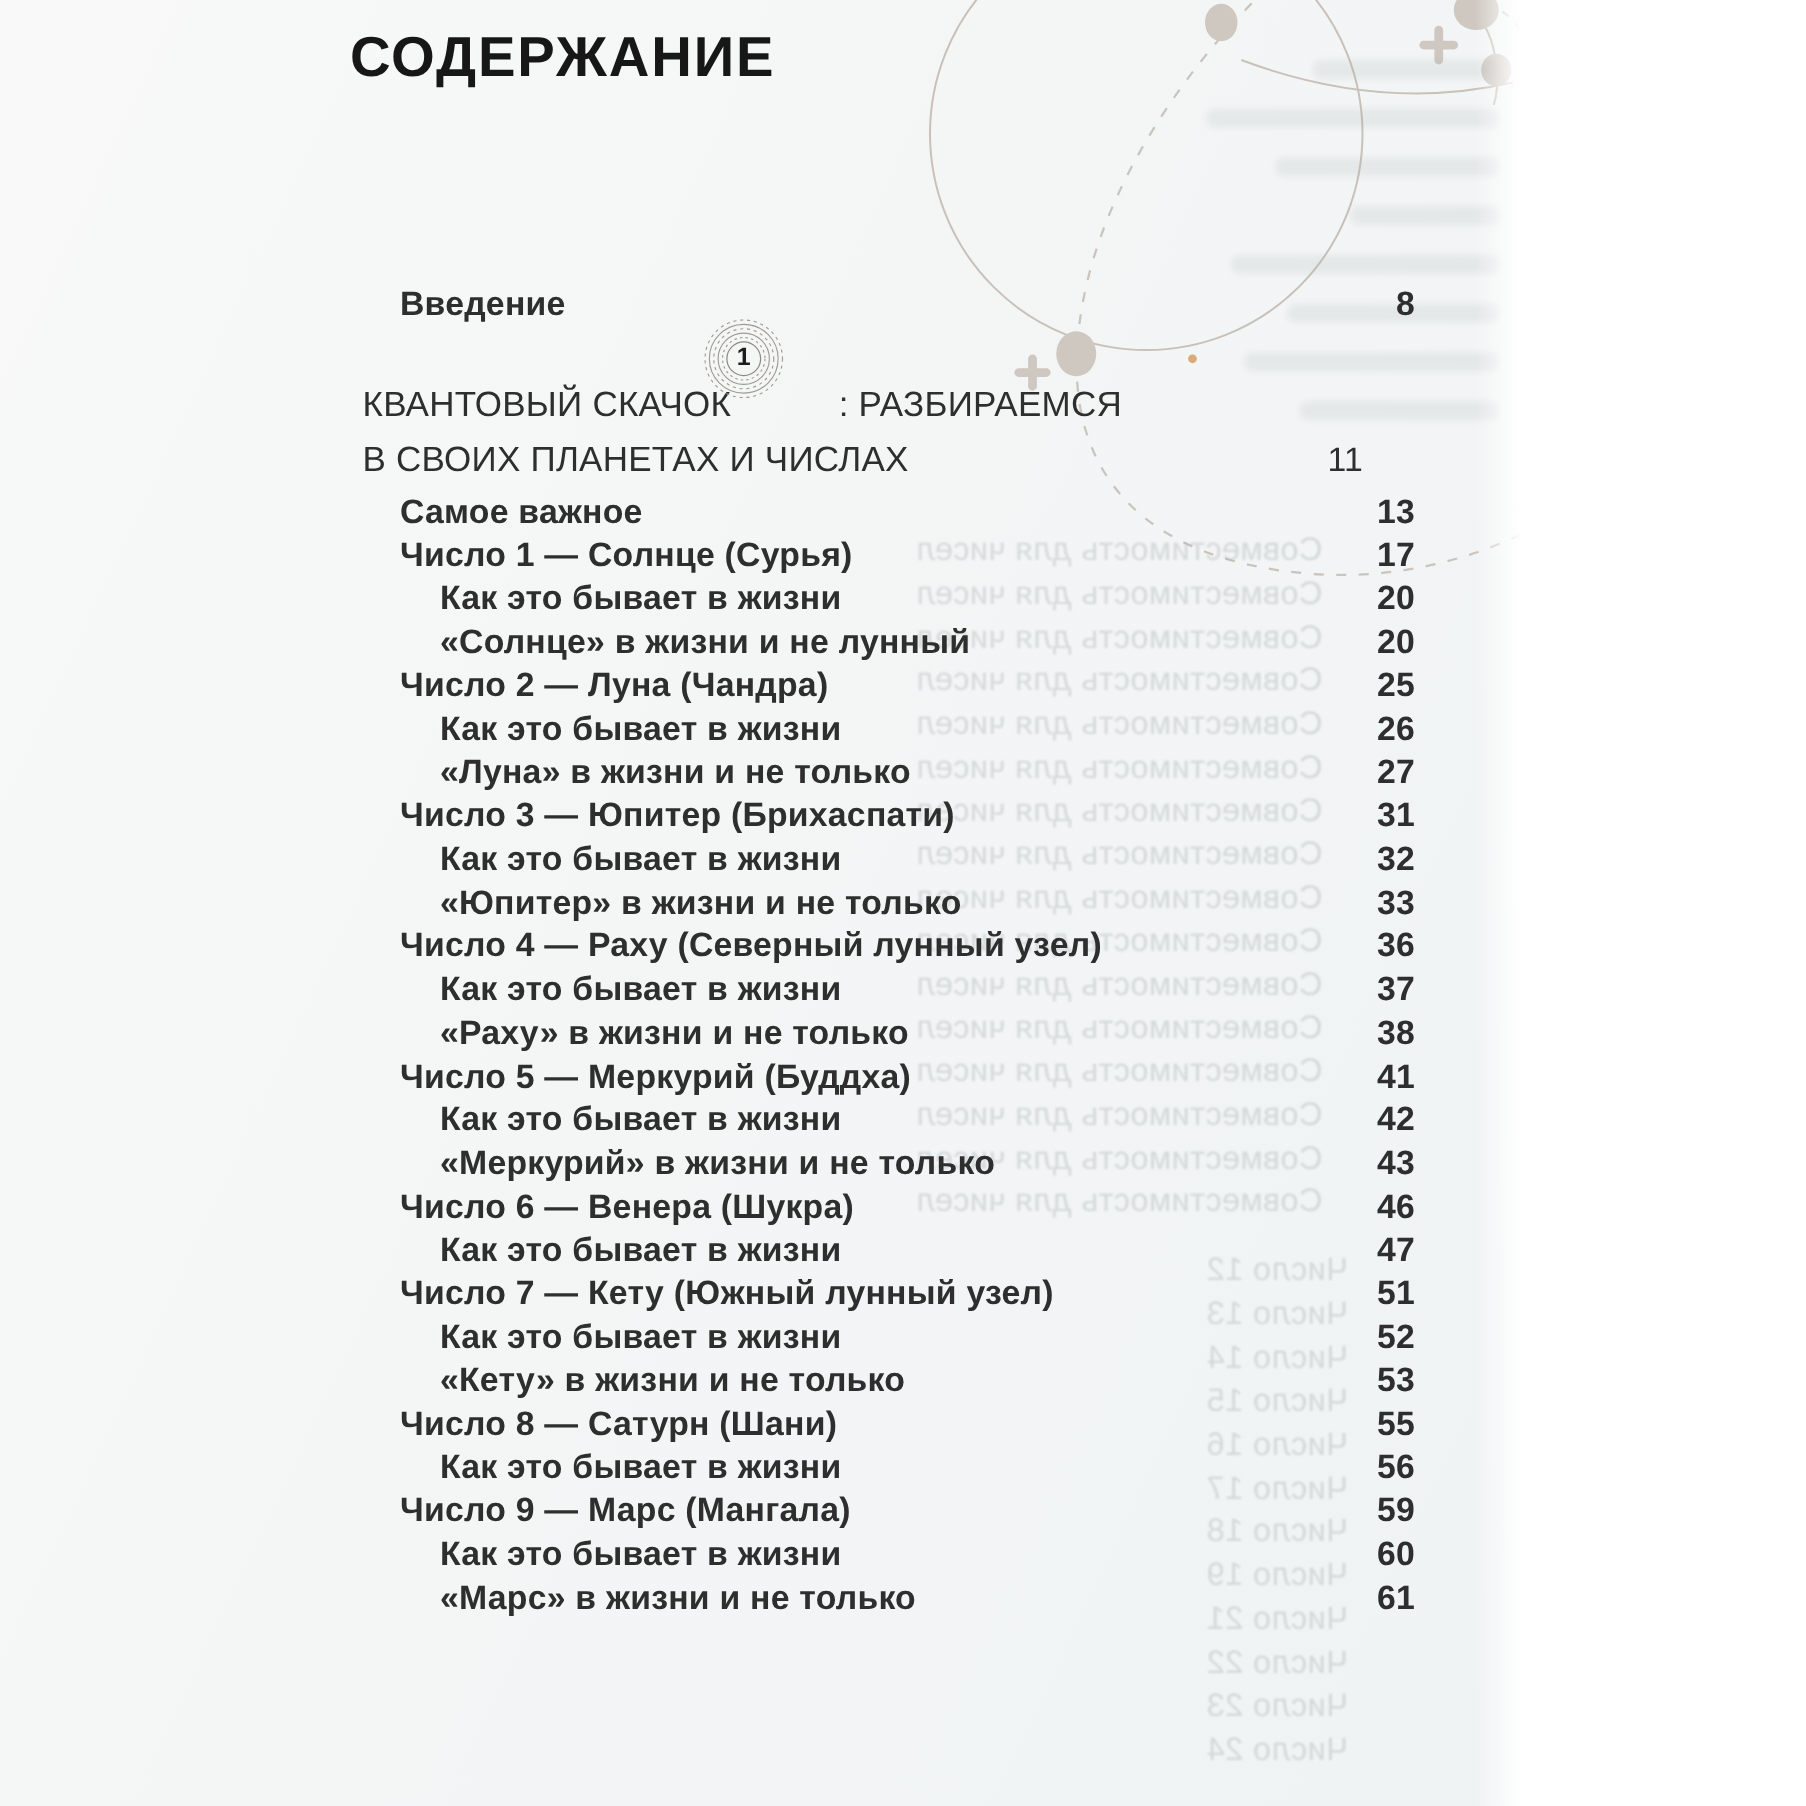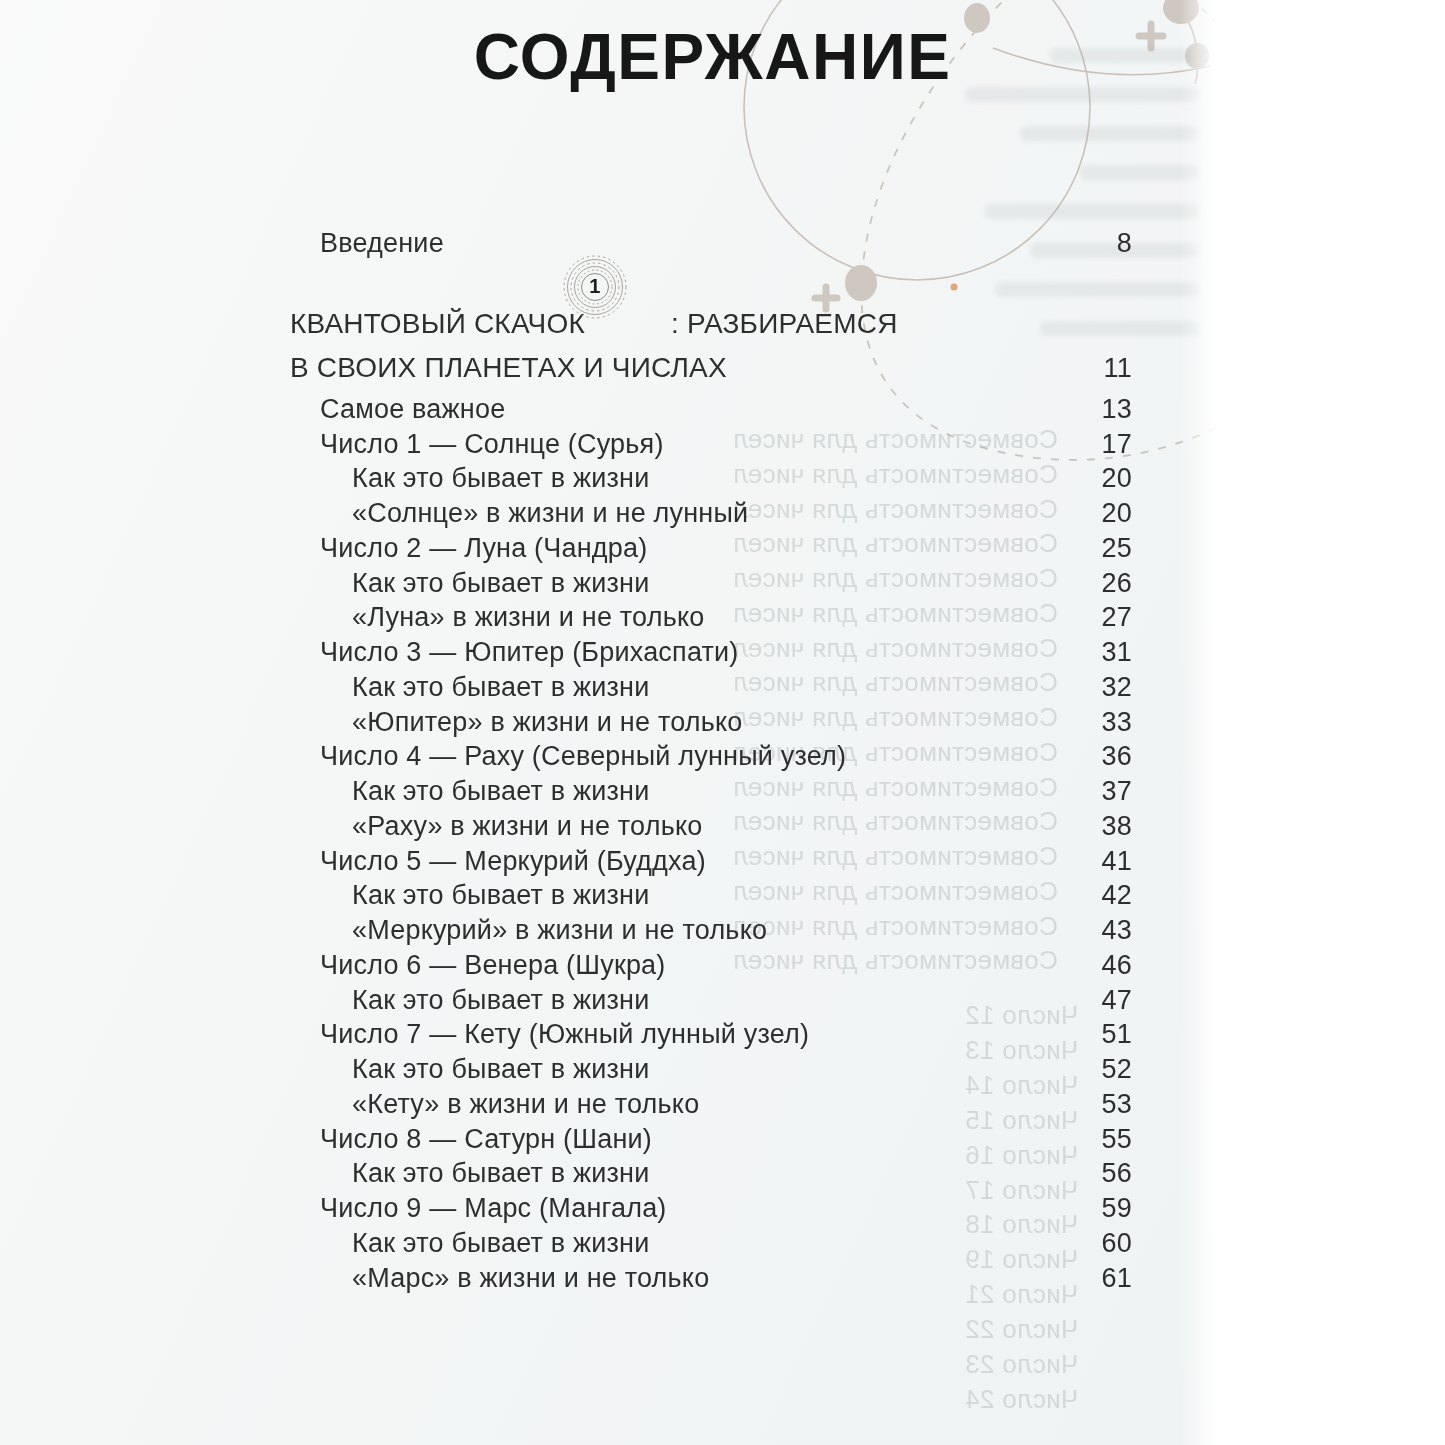--- a/index.html
+++ b/index.html
@@ -8,43 +8,43 @@
     background:linear-gradient(115deg,#f8f9f8 0%,#f4f6f6 40%,#eef2f3 100%);
     font-family:"Liberation Sans",sans-serif;color:#2e2e2e;
   }
   .decor{position:absolute;left:0;top:0;width:1445px;height:1445px;pointer-events:none;}
   
   .whiteband{
     position:absolute;top:0;left:1180px;width:265px;height:1445px;
     background:linear-gradient(90deg,rgba(255,255,255,0) 0%,#ffffff 14%,#ffffff 100%);
   }
   .title{
-    position:absolute;left:290px;width:845px;top:20px;margin:0;
-    font-size:64px;font-weight:700;letter-spacing:1.5px;color:#171717;
-    text-align:center;white-space:nowrap;
+    position:absolute;left:280px;width:845px;top:20px;margin:0;
+    font-size:45px;font-weight:700;letter-spacing:1.5px;color:#171717;
+    white-space:nowrap;
   }
   .toc{position:absolute;left:290px;right:313px;top:226px;font-size:27px;letter-spacing:.2px;}
-  .toc-row{display:flex;align-items:baseline;height:34.75px;line-height:34.75px;}
+  .toc-row{display:flex;align-items:baseline;height:34.75px;line-height:34.75px;font-weight:bold;}
   .toc-row.intro{margin-bottom:41px;}
   .row-label{flex:1;white-space:nowrap;}
   .row-page{width:70px;text-align:right;}
   .lvl1 .row-label{padding-left:30px;}
   .lvl2 .row-label{padding-left:62px;}
   
   .chapter{display:flex;margin-bottom:2px;}
   .ch-lines{flex:1;position:relative;}
   .ch-line1,.ch-line2{height:44px;line-height:44px;white-space:nowrap;font-size:28px;}
   .badge-gap{display:inline-block;width:86px;}
   .badge{position:absolute;left:272px;top:-48px;width:66px;height:66px;display:block;}
   .badge svg{position:absolute;left:0;top:0;}
   .badge-num{
     position:absolute;left:50%;top:50%;transform:translate(-50%,-52%);
     font-size:20px;font-weight:700;color:#1d1d1d;
   }
-  .ch-page{align-self:flex-end;width:70px;text-align:right;height:44px;line-height:44px;}
+  .ch-page{align-self:flex-end;width:70px;height:44px;line-height:44px;}
   
   .ghost{
     position:absolute;transform:scaleX(-1);
     color:rgba(143,157,153,.30);filter:blur(.7px);
     font-size:26px;white-space:nowrap;letter-spacing:.3px;
   }
   .ghost-bar{
     position:absolute;background:rgba(158,170,168,.16);
     filter:blur(2.5px);border-radius:7px;height:15px;
   }

